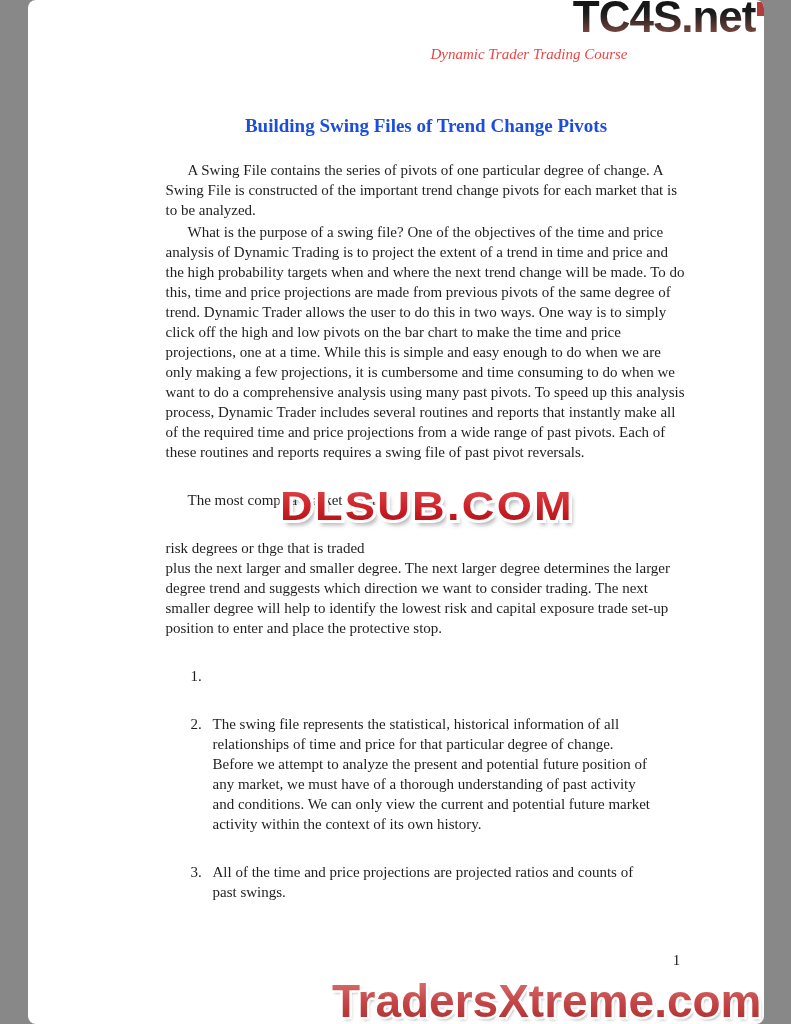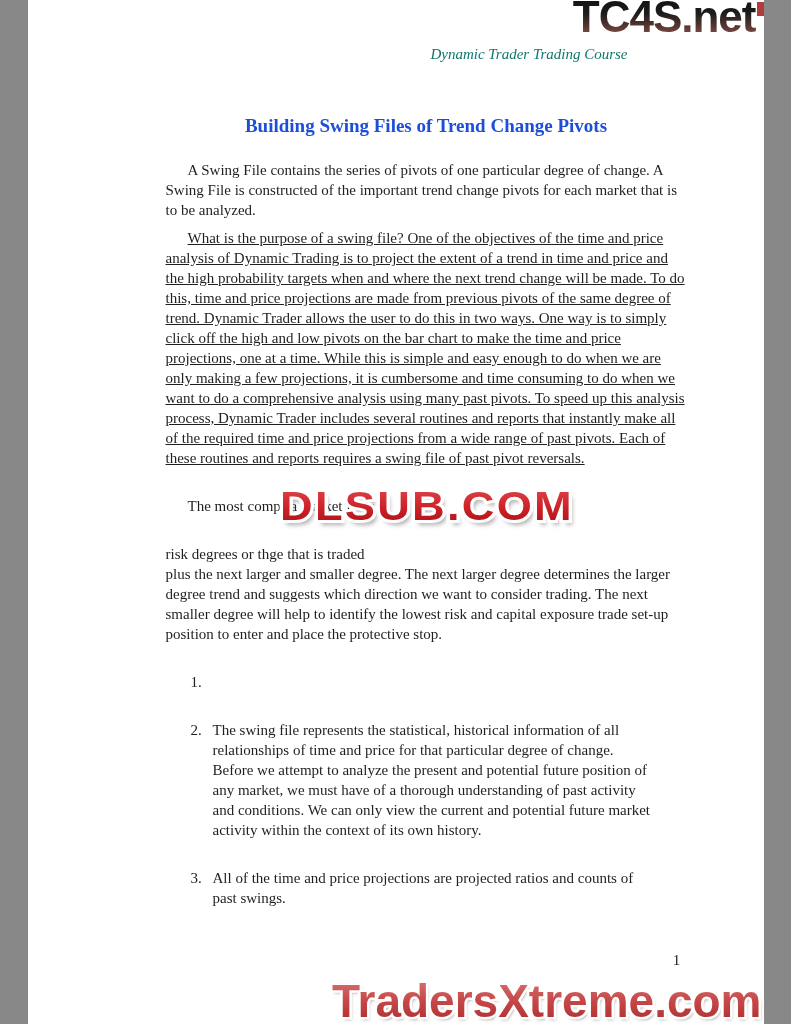--- a/index.html
+++ b/index.html
@@ -6,20 +6,21 @@
   html, body { background: #888; }
   .page {
     position: relative;
     width: 736px;
     height: 1024px;
     margin: 0 auto;
     background: #ffffff;
     overflow: hidden;
     font-family: "Liberation Serif", serif;
     color: #1f1f1f;
+    border-radius: 8px;
   }
 
   
   .tc4s-logo {
     position: absolute;
     top: -7px;
     right: 8px;
     font-family: "Liberation Sans", sans-serif;
     font-weight: 800;
     font-size: 44px;
@@ -42,21 +43,21 @@
     width: 7px;
     height: 14px;
     background: #b23c3c;
   }
   .course-subtitle {
     position: absolute;
     top: 46px;
     right: 136px;
     font-style: italic;
     font-size: 15px;
-    color: #0f766e;
+    color: #ef4444;
   }
 
   
   .content {
     position: absolute;
     left: 138px;
     top: 0;
     width: 521px;
     font-size: 15px;
     line-height: 20px;
@@ -64,21 +65,21 @@
   .doc-title {
     margin-top: 116px;
     text-align: center;
     font-weight: bold;
     font-size: 19px;
     line-height: 20px;
     color: #1d4ed8;
   }
   .para { text-indent: 22px; }
   .para-1 { margin-top: 24px; }
-  .para-2 { margin-top: 8px; text-decoration: underline; }
+  .para-2 { margin-top: 2px; }
   .para-3 { margin-top: 0; }
   .p3-line {
     display: flex;
     justify-content: flex-start;
     white-space: nowrap;
     margin-top: 28px;
   }
   .p3-line .lead { padding-left: 22px; }
 
   

